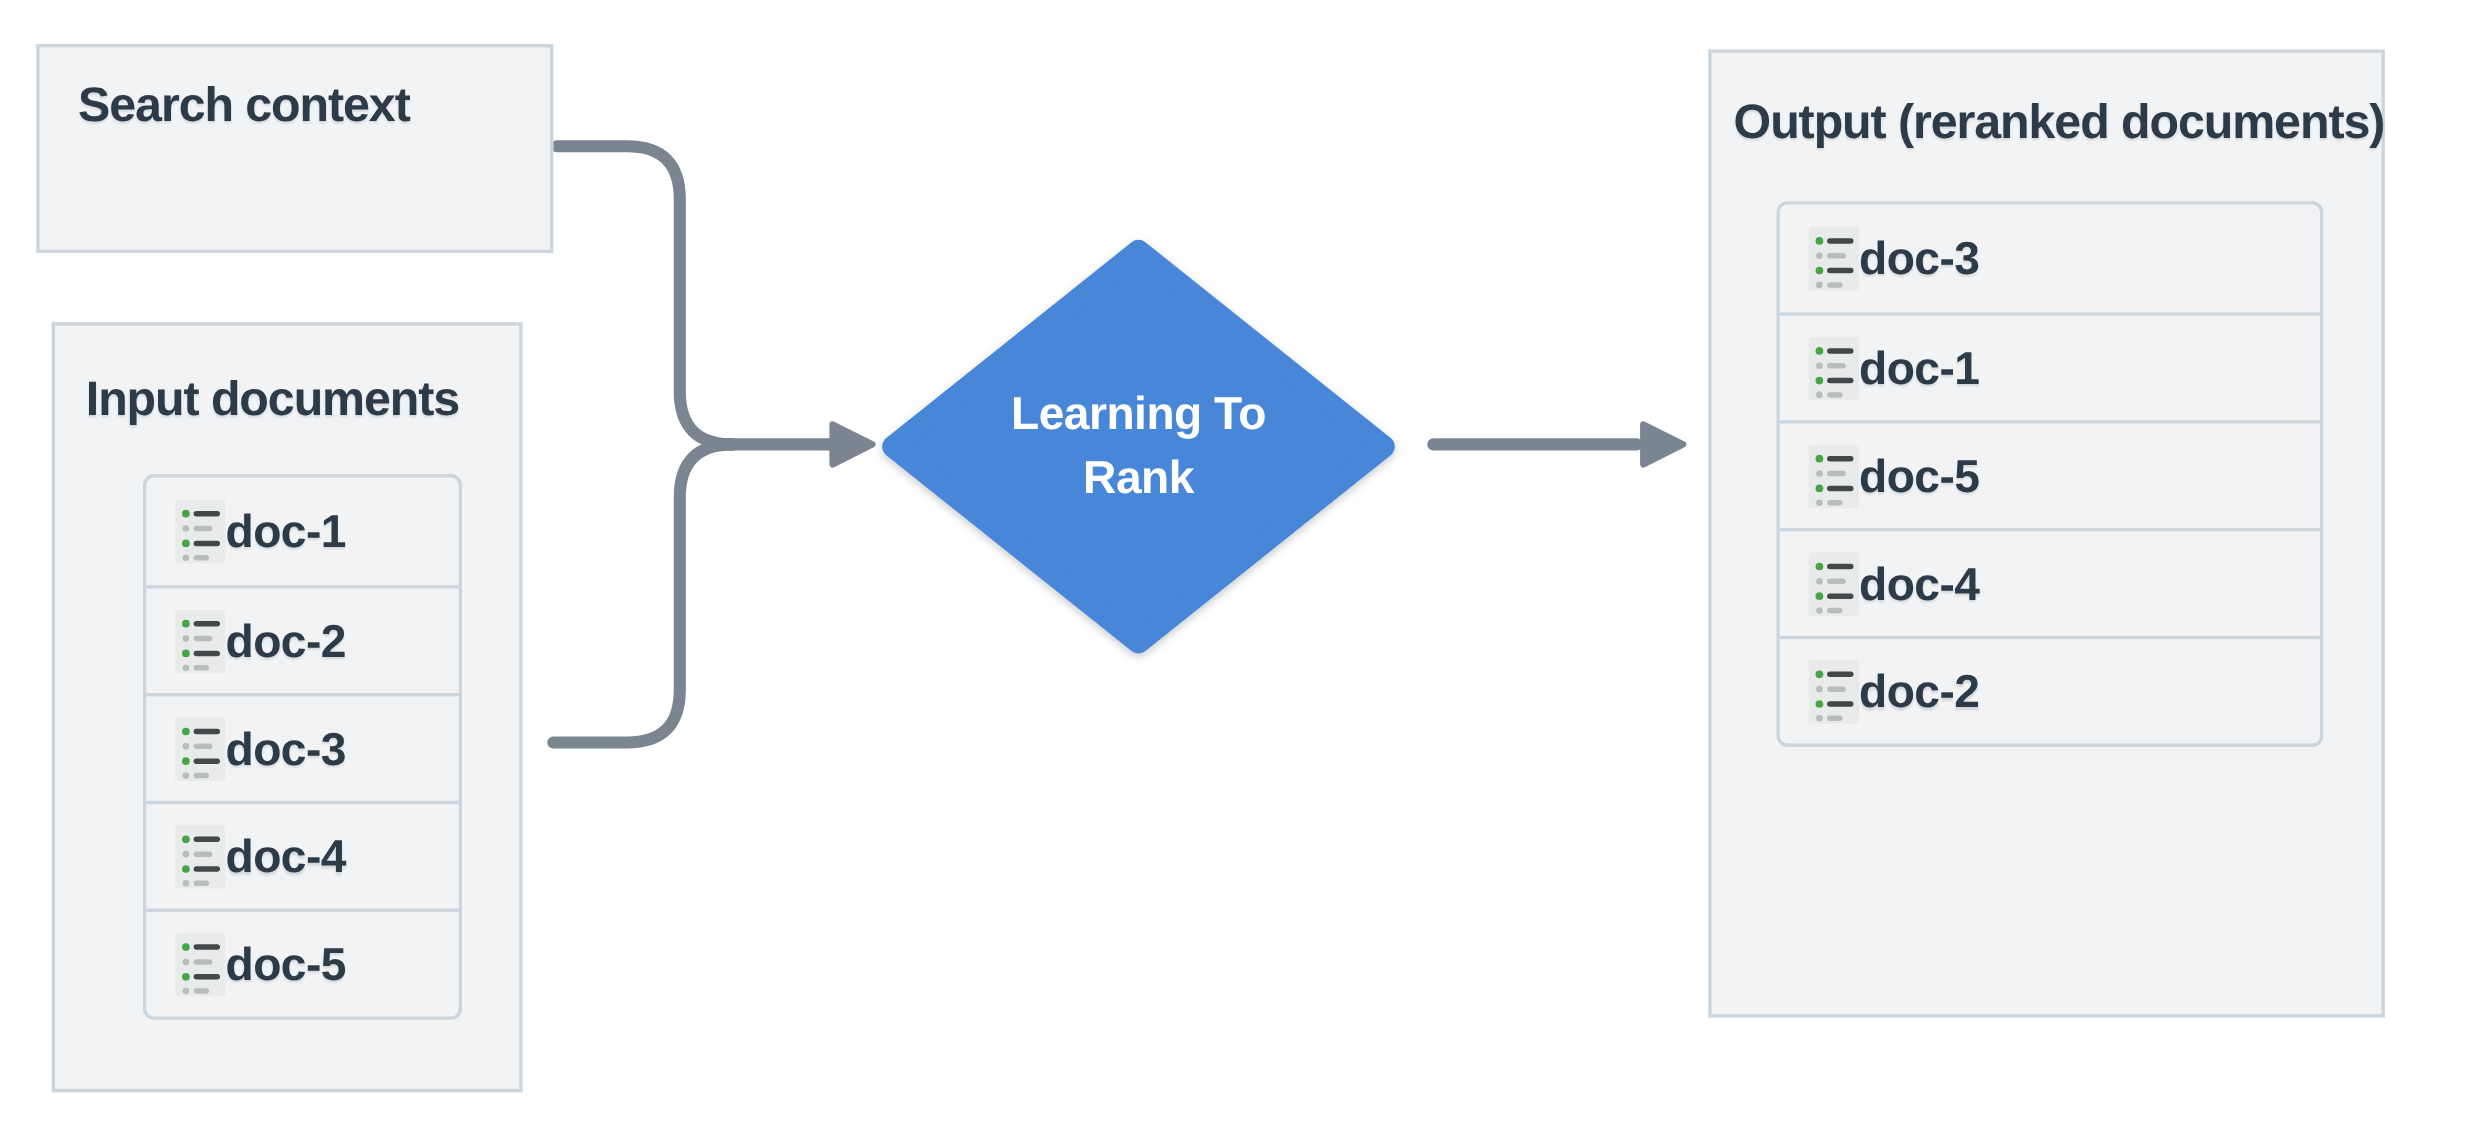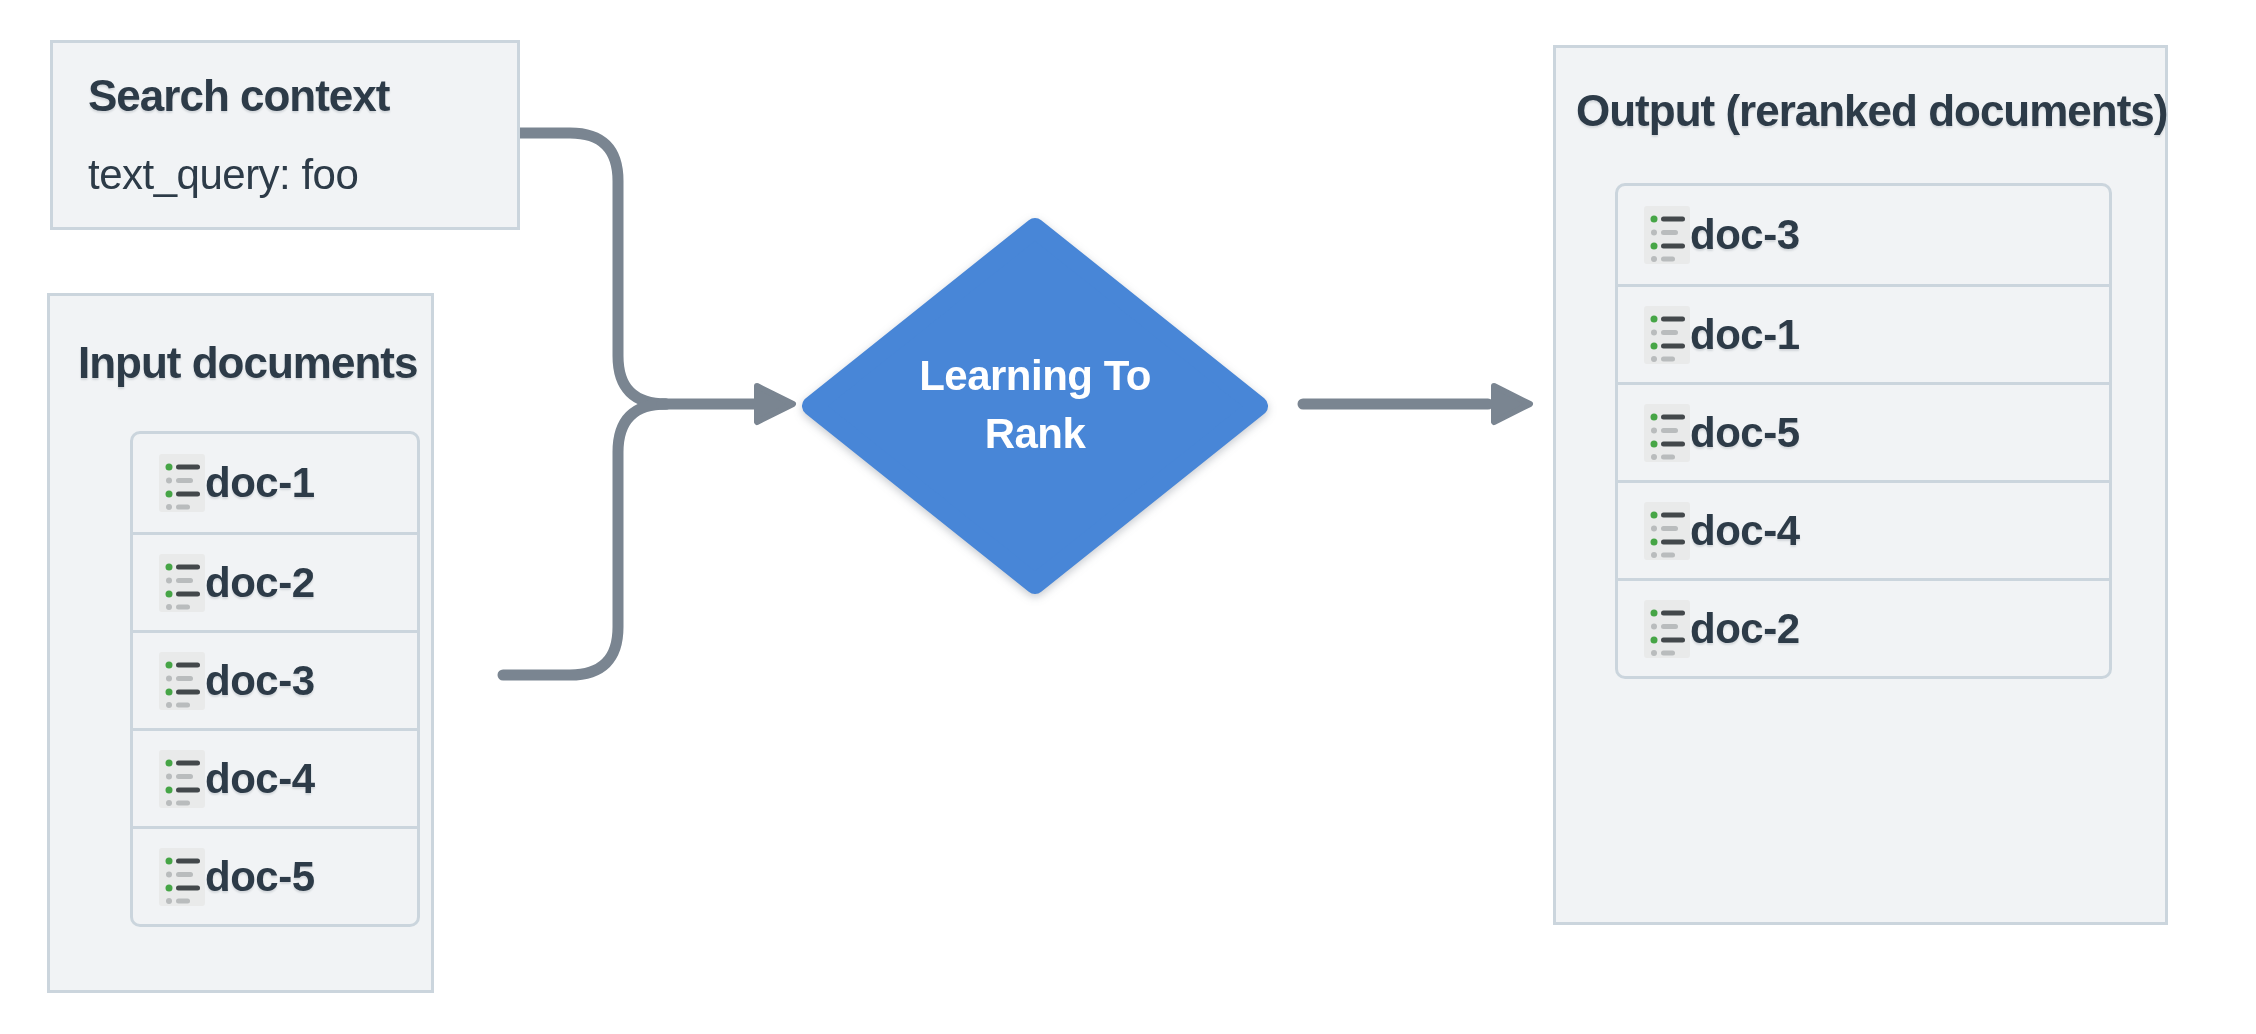--- a/index.html
+++ b/index.html
@@ -16,25 +16,25 @@
   }
   .box-title{
     position:absolute;line-height:1;font-weight:700;font-size:44px;letter-spacing:-1px;
     color:var(--text_dark,#2d3b48);text-shadow:0 2px 2px rgba(45,59,72,.15);white-space:nowrap;
   }
   .query-text{
     position:absolute;line-height:1;font-weight:400;font-size:42px;letter-spacing:-0.5px;
     color:var(--text_dark,#2d3b48);white-space:nowrap;
   }
 
-  #search-box{left:50px;top:40px;width:470px;height:190px;}
+  #search-box{left:33px;top:40px;width:470px;height:190px;}
   #search-box .box-title{left:35px;top:31px;}
   #search-box .query-text{left:35px;top:111px;}
 
-  #input-box{left:47px;top:293px;width:387px;height:700px;}
+  #input-box{left:47px;top:293px;width:428px;height:700px;}
   #input-box .box-title{left:28px;top:45px;}
   #input-box .doc-list{left:80px;top:135px;width:290px;}
 
   #output-box{left:1553px;top:45px;width:615px;height:880px;}
   #output-box .box-title{left:20px;top:41px;}
   #output-box .doc-list{left:59px;top:135px;width:497px;}
 
   .doc-list{
     position:absolute;box-sizing:border-box;
     border:3px solid var(--box_border,#cbd5dd);border-radius:10px;
@@ -86,21 +86,20 @@
       <text class="diamond-label" x="1035" y="390">Learning To</text>
       <text class="diamond-label" x="1035" y="448">Rank</text>
     </g>
 
     <path class="connector" d="M 1303 404 H 1488"></path>
     <path class="arrowhead" d="M 1494 386 L 1530 404 L 1494 422 Z"></path>
   </svg>
 
   <div class="box" id="search-box">
     <div class="box-title">Search context</div>
-    <div class="query-text">text_query: foo</div>
   </div>
 
   <div class="box" id="input-box">
     <div class="box-title">Input documents</div>
     <div class="doc-list">
       <div class="doc-item">
         <span class="doc-icon">
   <svg viewBox="0 0 46 58" width="46" height="58" aria-hidden="true">
     <rect x="0" y="0" width="46" height="58" rx="3" fill="#e9eaea"></rect>
     <circle cx="10" cy="13" r="3.5" fill="#46a546"></circle>

